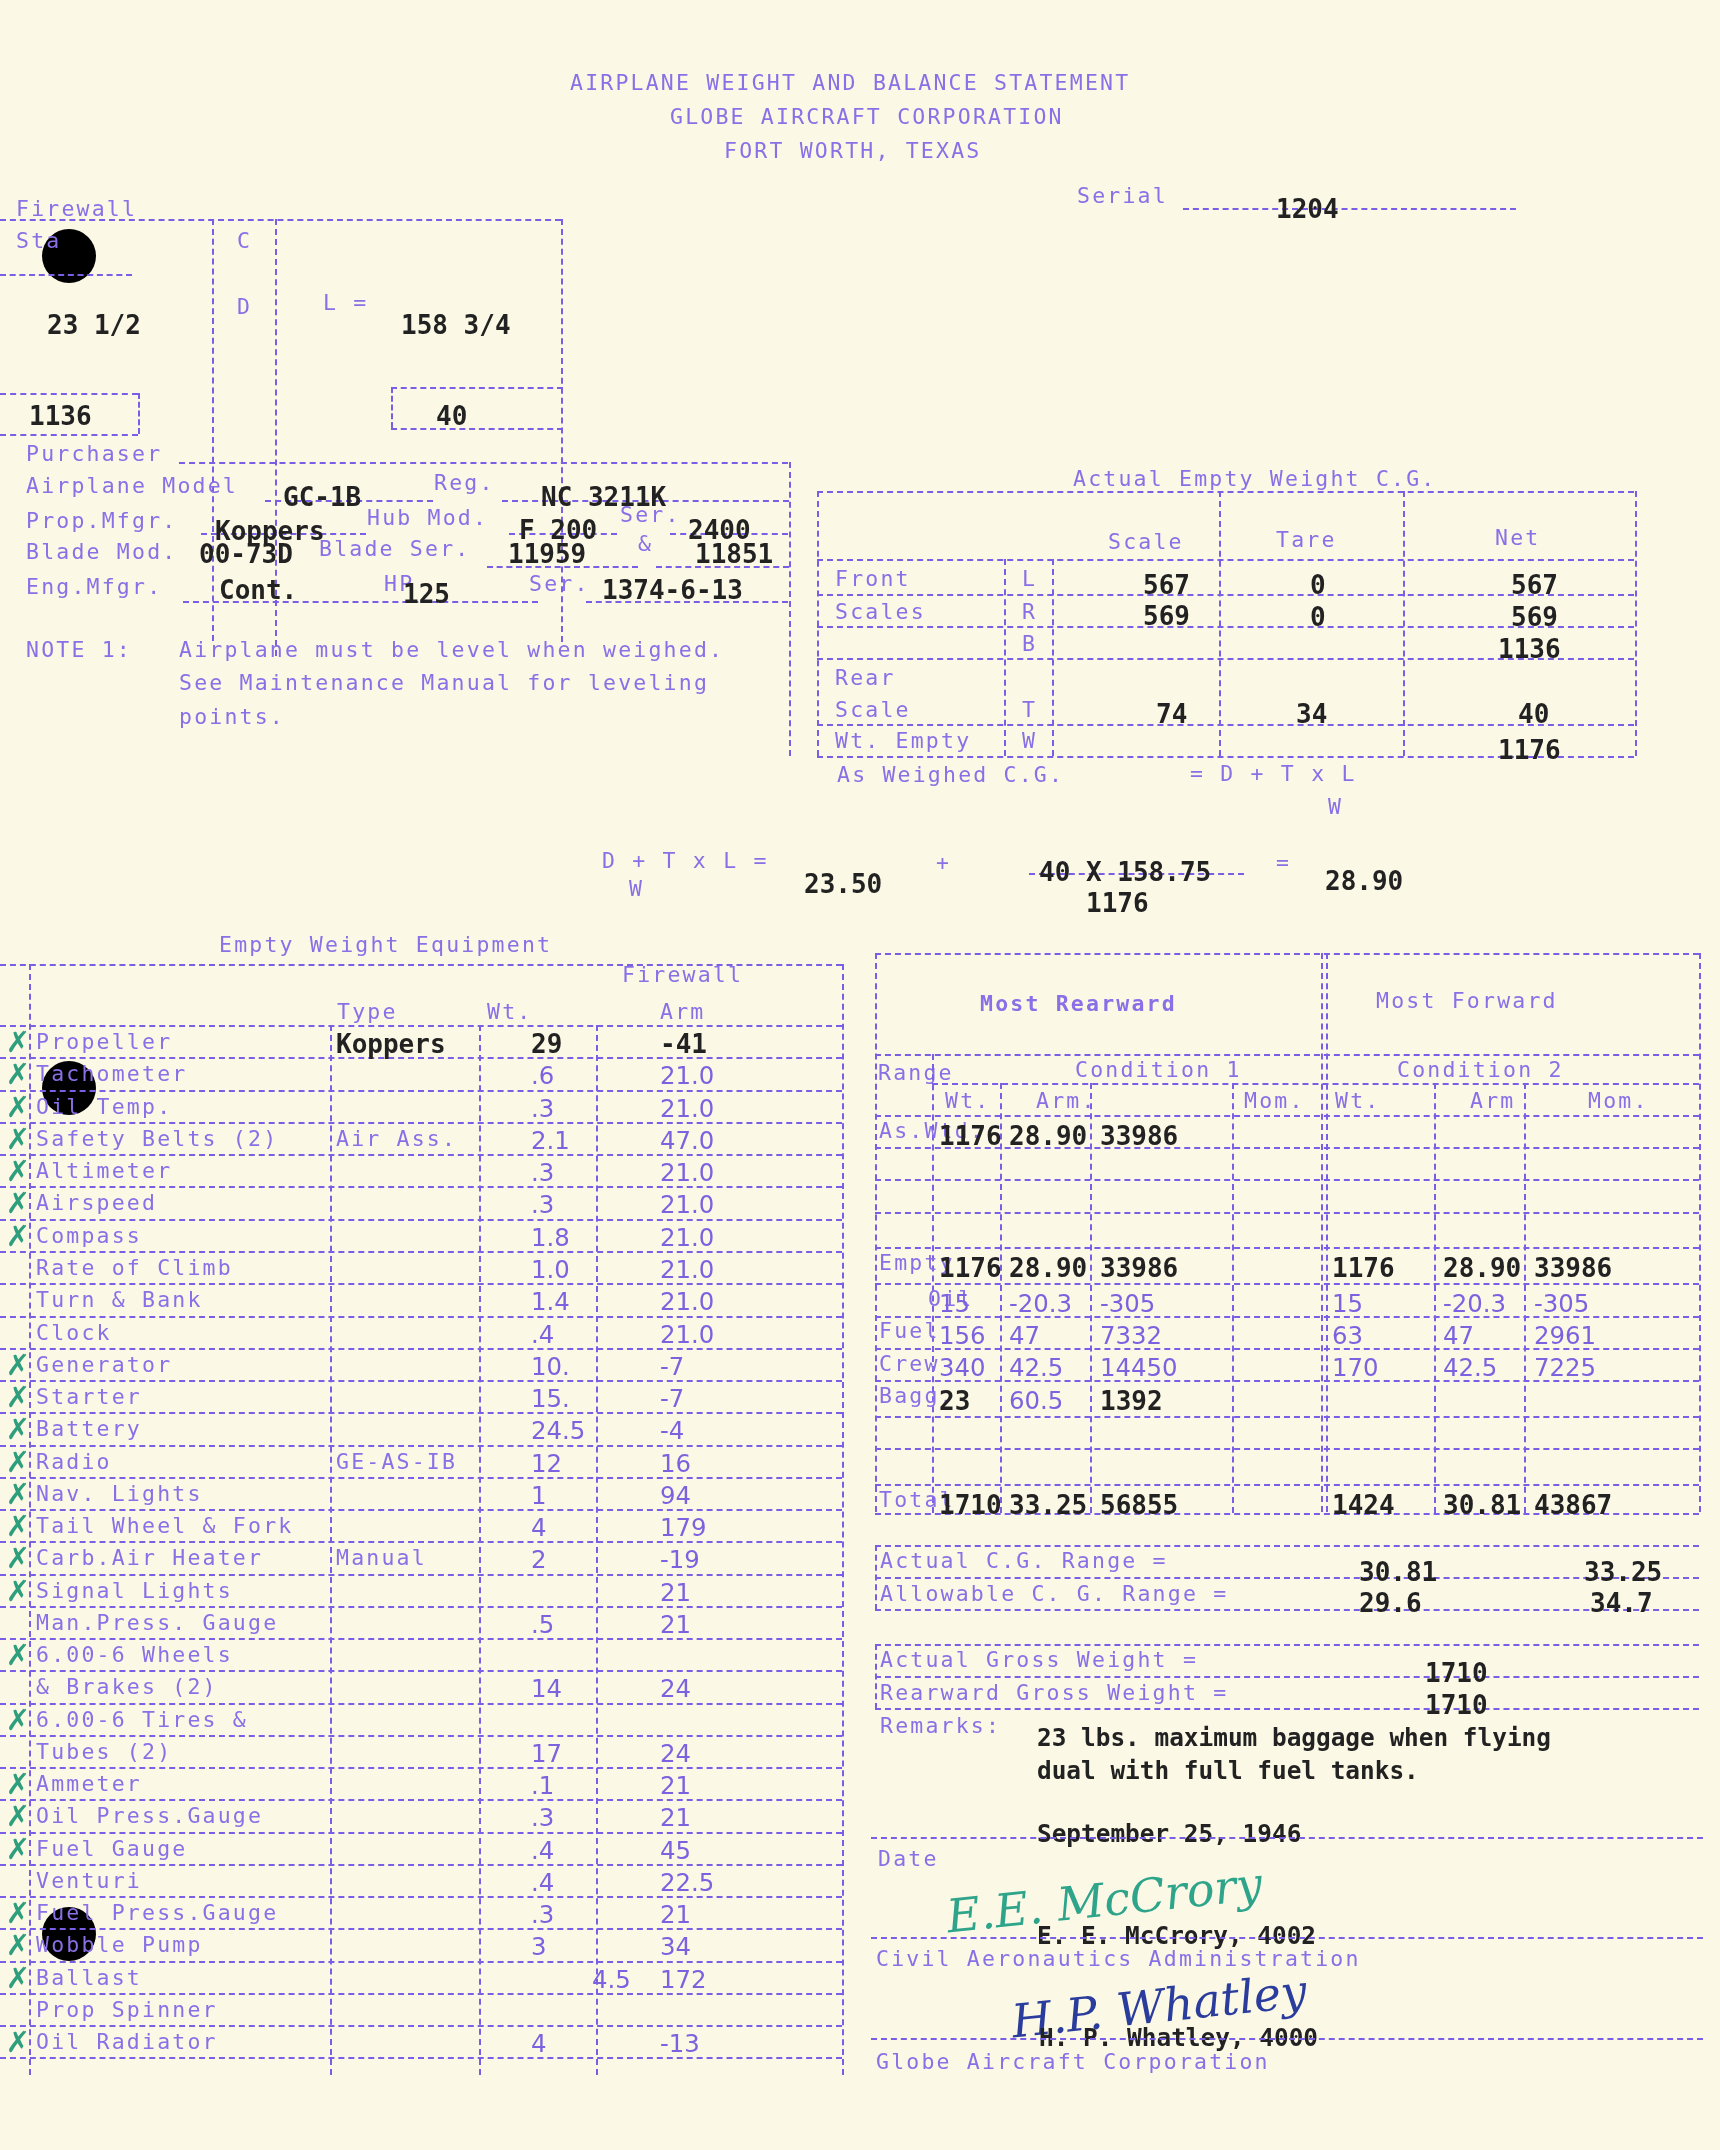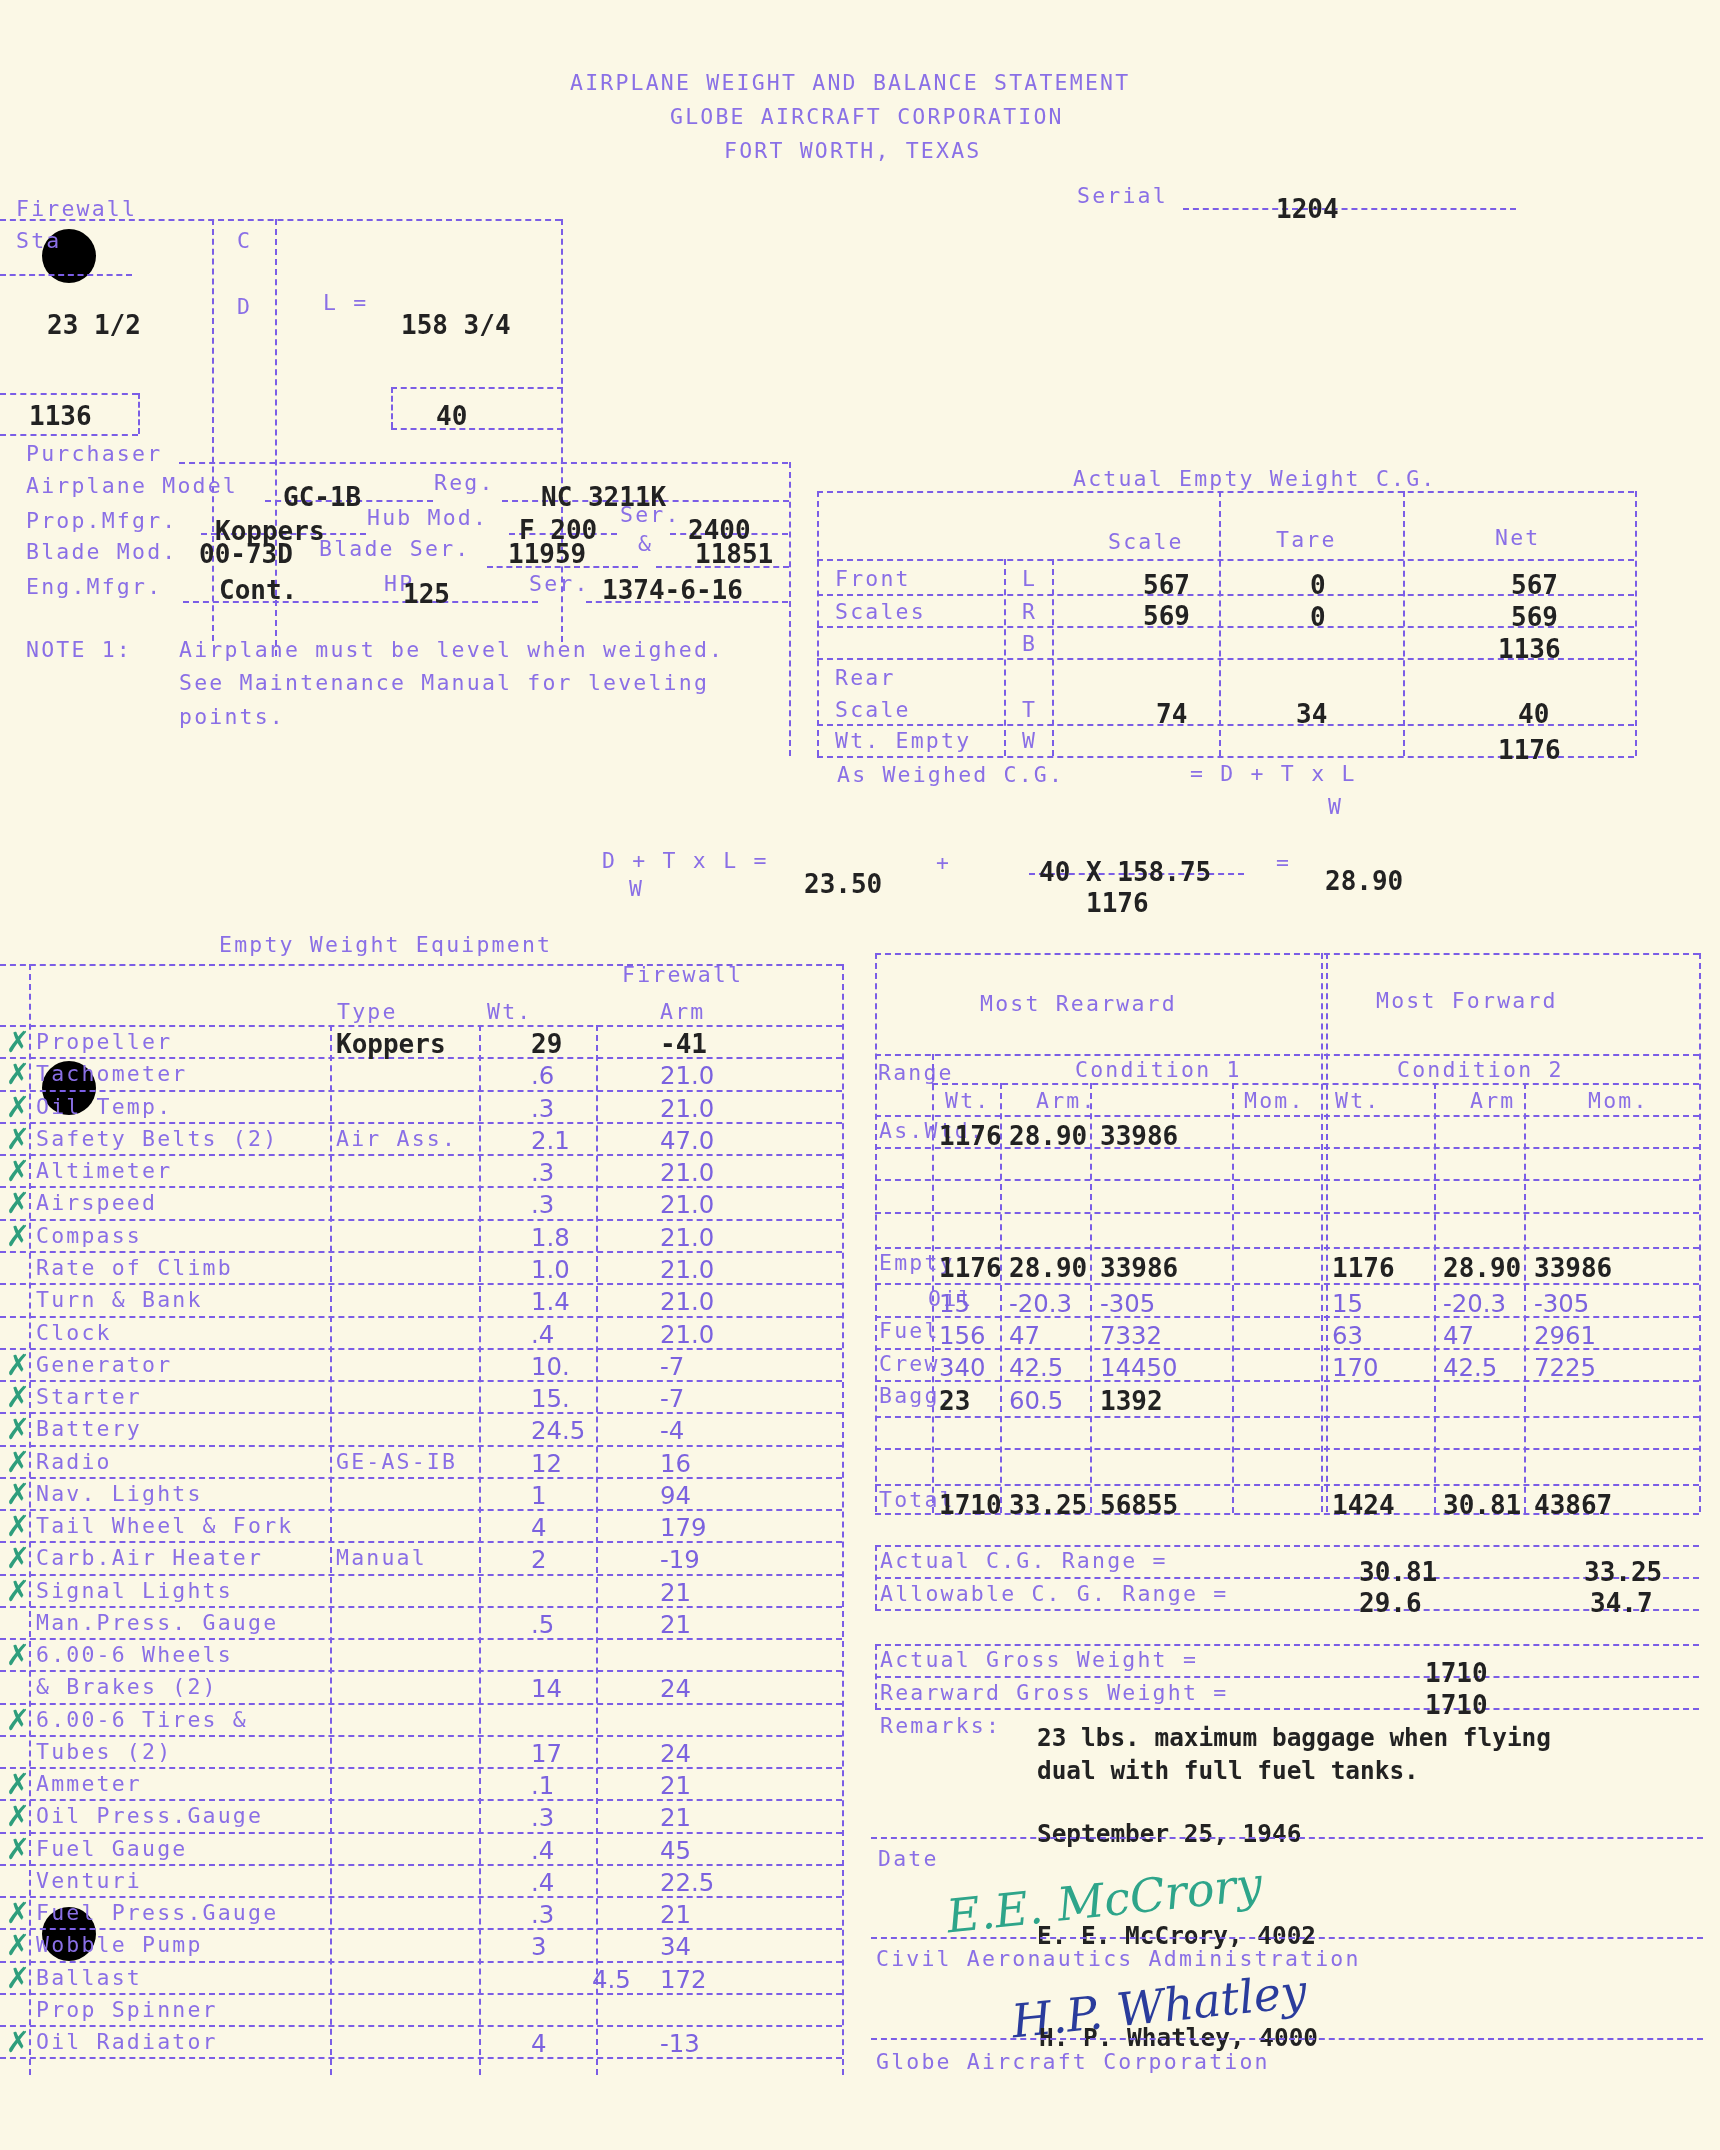--- a/index.html
+++ b/index.html
@@ -87,21 +87,21 @@
 <div class="hl" style="left:656px;top:566px;width:133px;"></div>
 <div class="abs typed" style="left:695px;top:539px;">11851</div>
 
 <div class="abs lbl" style="left:26px;top:574px;">Eng.Mfgr.</div>
 <div class="hl" style="left:183px;top:601px;width:355px;"></div>
 <div class="abs typed" style="left:219px;top:575px;">Cont.</div>
 <div class="abs lbl" style="left:384px;top:571px;">HP</div>
 <div class="abs typed" style="left:403px;top:579px;">125</div>
 <div class="abs lbl" style="left:529px;top:571px;">Ser.</div>
 <div class="hl" style="left:586px;top:601px;width:202px;"></div>
-<div class="abs typed" style="left:602px;top:575px;">1374-6-16</div>
+<div class="abs typed" style="left:602px;top:575px;">1374-6-13</div>
 
 <div class="abs lbl" style="left:26px;top:637px;">NOTE 1:</div>
 <div class="abs lbl" style="left:179px;top:637px;">Airplane must be level when weighed.</div>
 <div class="abs lbl" style="left:179px;top:670px;">See Maintenance Manual for leveling</div>
 <div class="abs lbl" style="left:179px;top:704px;">points.</div>
 
 <div class="abs lbl" style="left:1073px;top:466px;">Actual Empty Weight C.G.</div>
 <div class="hl" style="left:817px;top:491px;width:817px;"></div>
 <div class="vl" style="left:817px;top:491px;height:265px;"></div>
 <div class="vl" style="left:1219px;top:491px;height:265px;"></div>
@@ -421,21 +421,21 @@
       <span class="abs lbl" style="left: 336px; top: 4.3px;"></span>
       <span class="abs hand" style="left: 531px; top: 4.3px;">4</span>
       <span class="abs hand" style="left: 660px; top: 4.3px;">-13</span>
     </div>
   </div>
 
 <div class="hl" style="left:875px;top:953px;width:824px;"></div>
 <div class="vl" style="left:875px;top:953px;height:559px;"></div>
 <div class="vl" style="left:1321px;top:953px;height:559px;"></div>
 <div class="vl" style="left:1326px;top:953px;height:559px;"></div>
-<div class="abs lbl" style="left:980px;top:991px;">Most Rearward</div>
+<div class="abs lbl" style="left:980px;top:991px;font-weight:bold;">Most Rearward</div>
 <div class="abs lbl" style="left:1376px;top:988px;">Most Forward</div>
 <div class="hl" style="left:875px;top:1054px;width:824px;"></div>
 <div class="abs lbl" style="left:878px;top:1060px;">Range</div>
 <div class="abs lbl" style="left:1075px;top:1057px;">Condition 1</div>
 <div class="abs lbl" style="left:1397px;top:1057px;">Condition 2</div>
 <div class="hl" style="left:932px;top:1083px;width:767px;"></div>
 <div class="vl" style="left:932px;top:1054px;height:459px;"></div>
 <div class="vl" style="left:1000px;top:1083px;height:430px;"></div>
 <div class="vl" style="left:1090px;top:1083px;height:430px;"></div>
 <div class="vl" style="left:1434px;top:1083px;height:430px;"></div>

